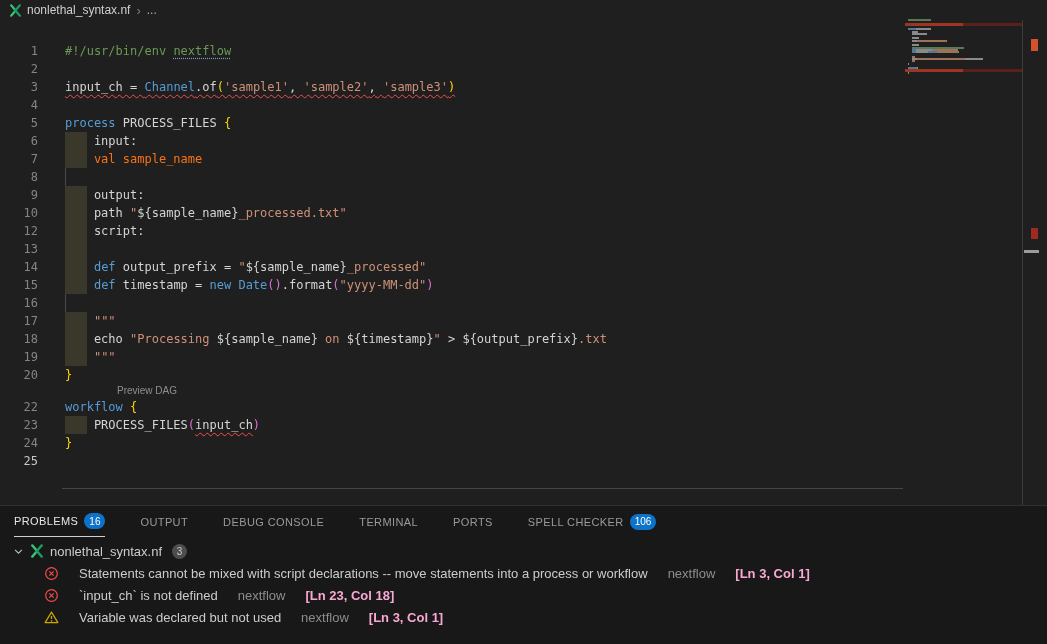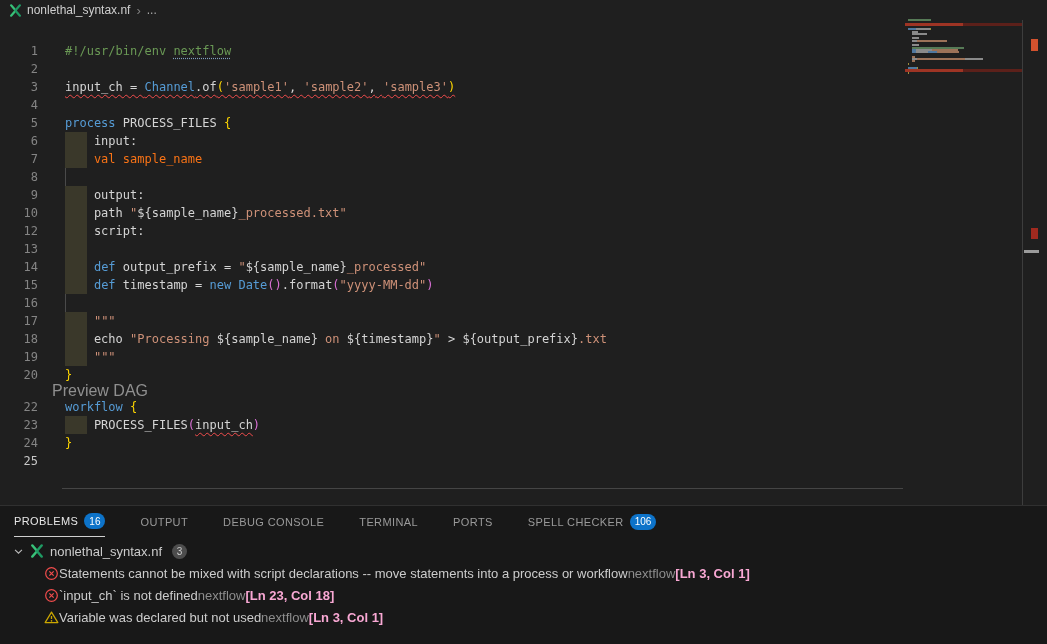--- a/index.html
+++ b/index.html
@@ -22,22 +22,22 @@
   .num.active { color:#c8c8c8; }
   .content { margin-left:27px; position:relative; white-space:pre; flex:1; }
   .iblock { position:absolute; left:0; top:0; width:22px; height:18px;
             background:#3a382a; }
   .iguide { position:absolute; left:0; top:0; width:1px; height:18px;
             background:#4a4a4a; }
   .content span { position:relative; }
   .wavy, .u-sq { text-decoration:underline wavy #f14c4c;
                  text-decoration-thickness:1px; text-underline-offset:3px; }
   .u-dot { text-decoration:underline dotted #7f9fbf; text-underline-offset:3px; }
-  .lens-row { height:14px; line-height:14px; font-size:16px; color:#8f8f8f;
-              padding-left:52px; }
+  .lens-row { height:14px; line-height:14px; font-size:10px; color:#8f8f8f;
+              padding-left:79px;margin-left:38px; }
   .cur-overlay { position:absolute; left:62px; width:841px; height:18px;
                  border-top:1px solid #454545; border-bottom:1px solid #4d4d4d; }
 
   
   .minimap { position:absolute; left:905px; top:19px; width:117px; height:66px; }
   .mm-line { position:absolute; height:2px; display:flex; }
   .mm-line i { display:block; height:2px; }
   .mm-red { position:absolute; left:0; width:117px; height:3px;
             background:linear-gradient(90deg,#9e3424 0,#9e3424 58px,#5c201a 58px); }
   .ruler { position:absolute; left:1022px; top:20px; width:16px; height:485px;
@@ -54,21 +54,21 @@
   .ptab.active { color:#e7e7e7; border-bottom:1px solid #d0d0d0; }
   .badge-blue { background:#0d73c9; color:#fff; font-size:10px; height:16px;
                 min-width:16px; padding:0 5px; border-radius:10px; display:flex;
                 align-items:center; justify-content:center; letter-spacing:0; }
   .tree-row { height:22px; display:flex; align-items:center; padding-left:13px;
               gap:6px; margin-top:3px; font-size:13px; color:#cccccc; }
   .badge-gray { background:#4d4d4d; color:#cccccc; font-size:10px; height:15px;
                 min-width:15px; padding:0 4px; border-radius:9px; display:flex;
                 align-items:center; justify-content:center; margin-left:4px; }
   .prob-row { height:22px; display:flex; align-items:center; padding-left:44px;
-              gap:0; font-size:13px; color:#cccccc; }
+              gap:20px; font-size:13px; color:#cccccc; }
   .prob-row .meta { color:#8d8d8d; }
   .prob-row .loc  { color:#f9a8d4;font-weight:bold; }
   .pico { width:15px; height:15px; flex:none; display:flex; }
 </style>
 </head>
 <body>
 
 <div class="editor">
   <div class="breadcrumb">
     <span class="nf-ico">

